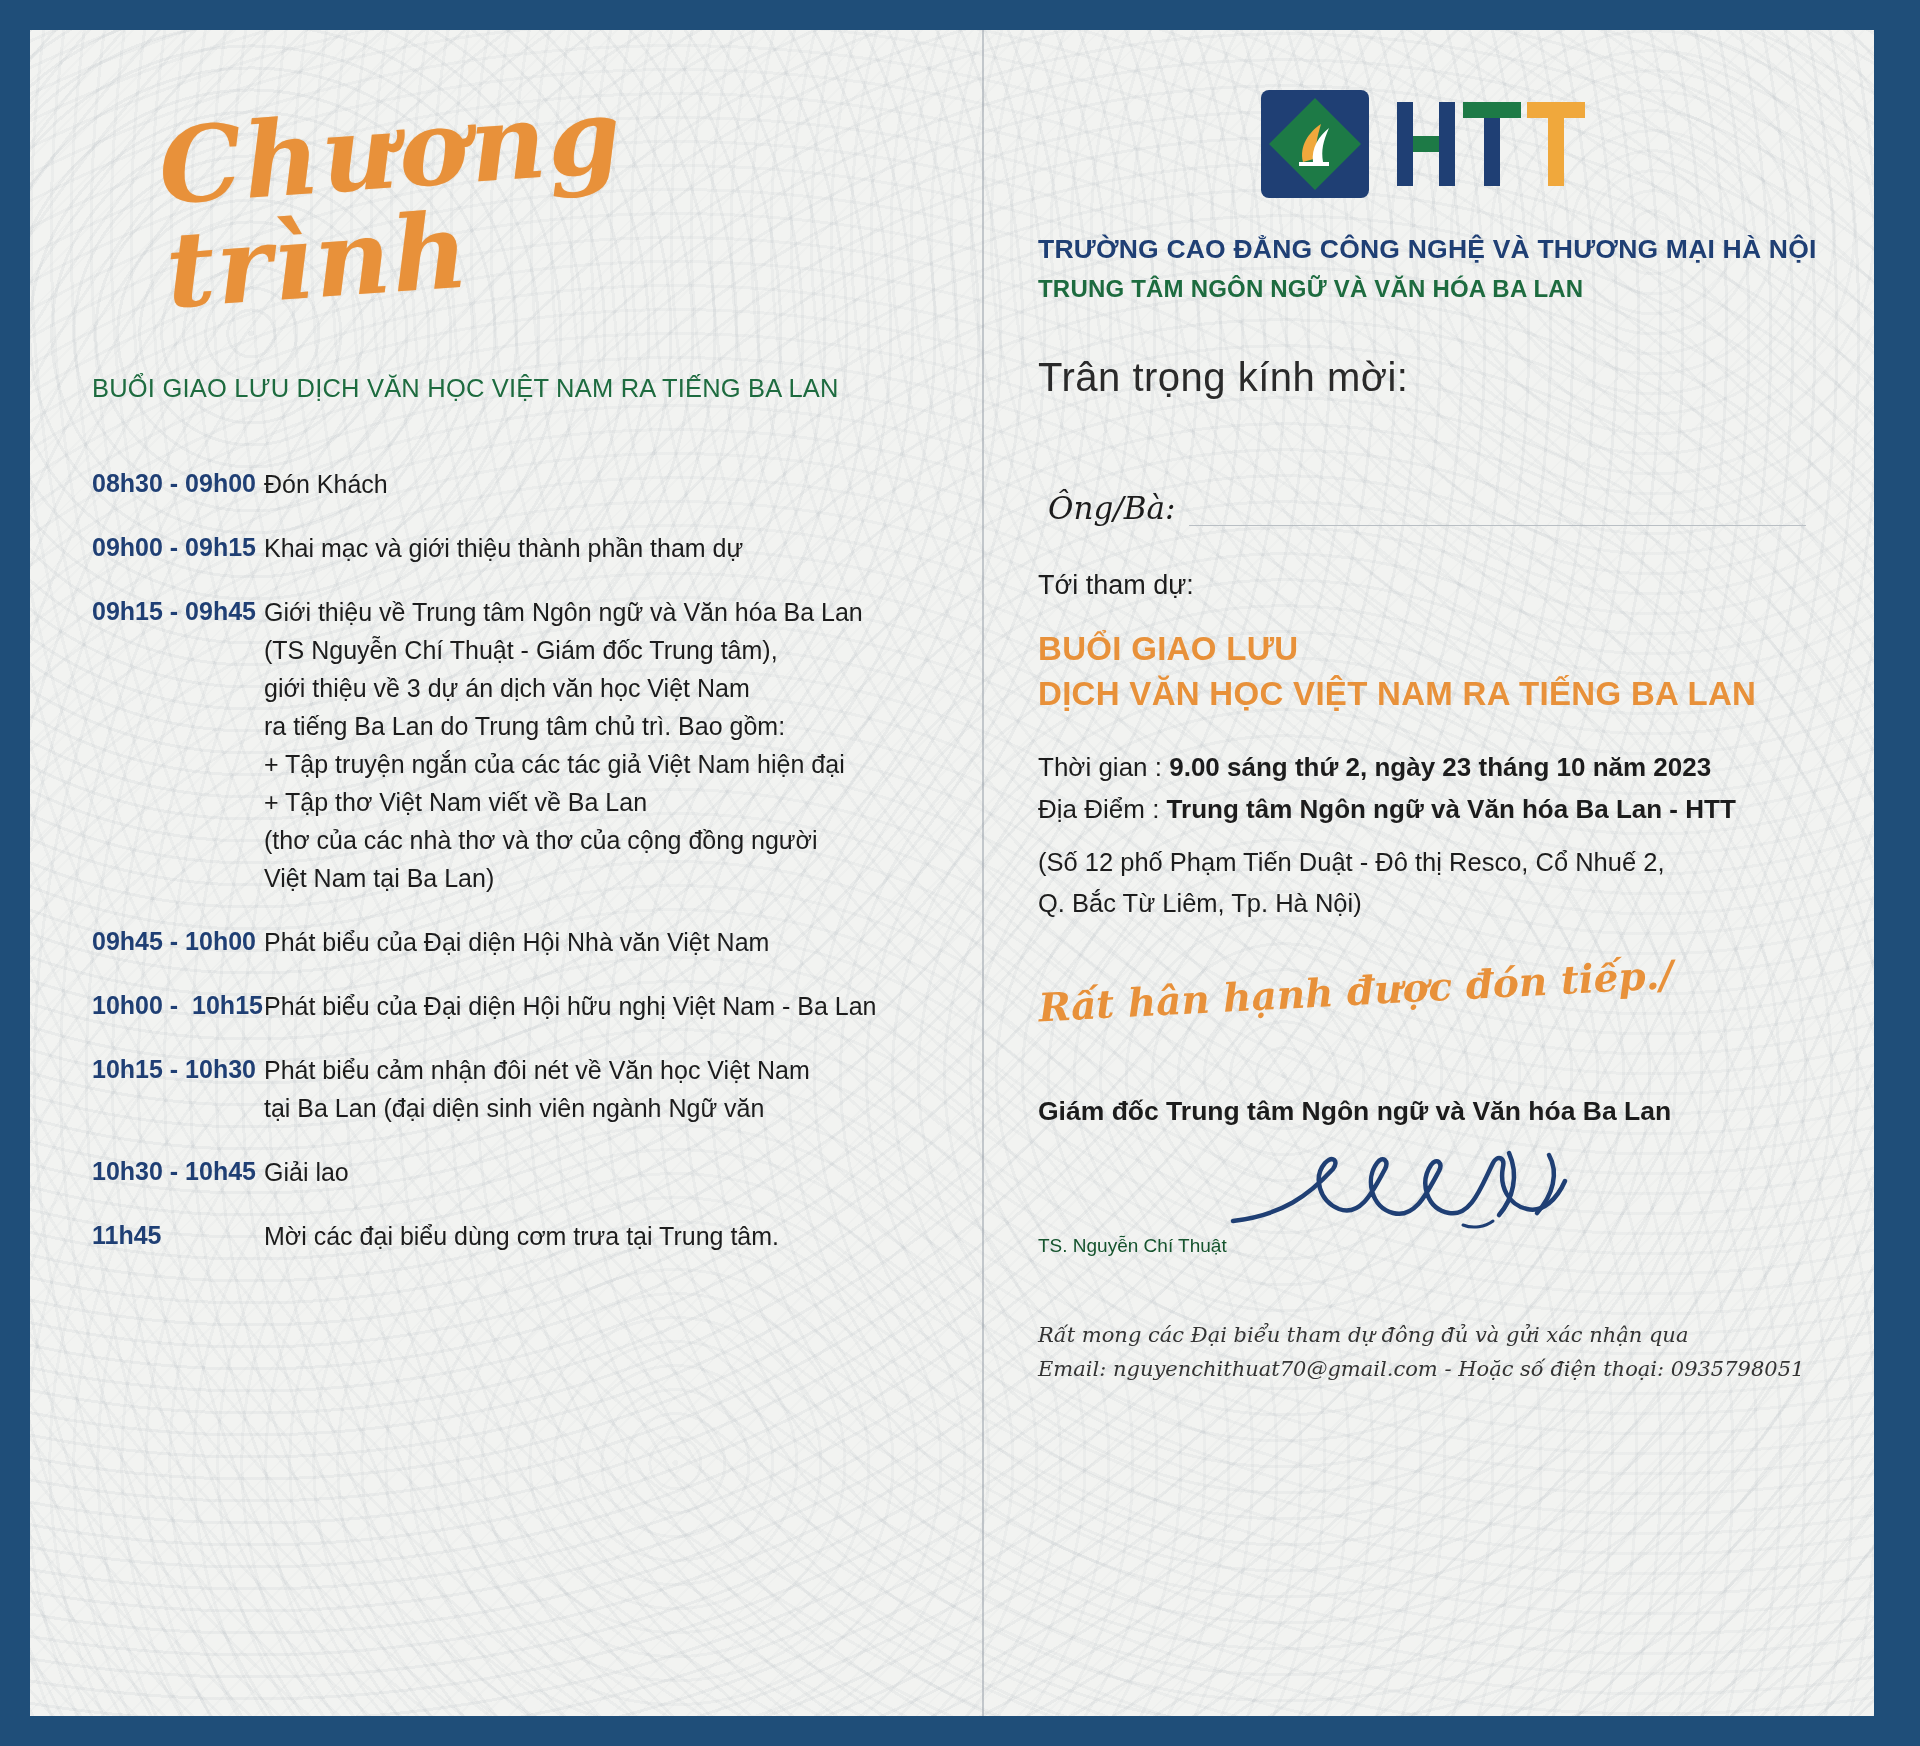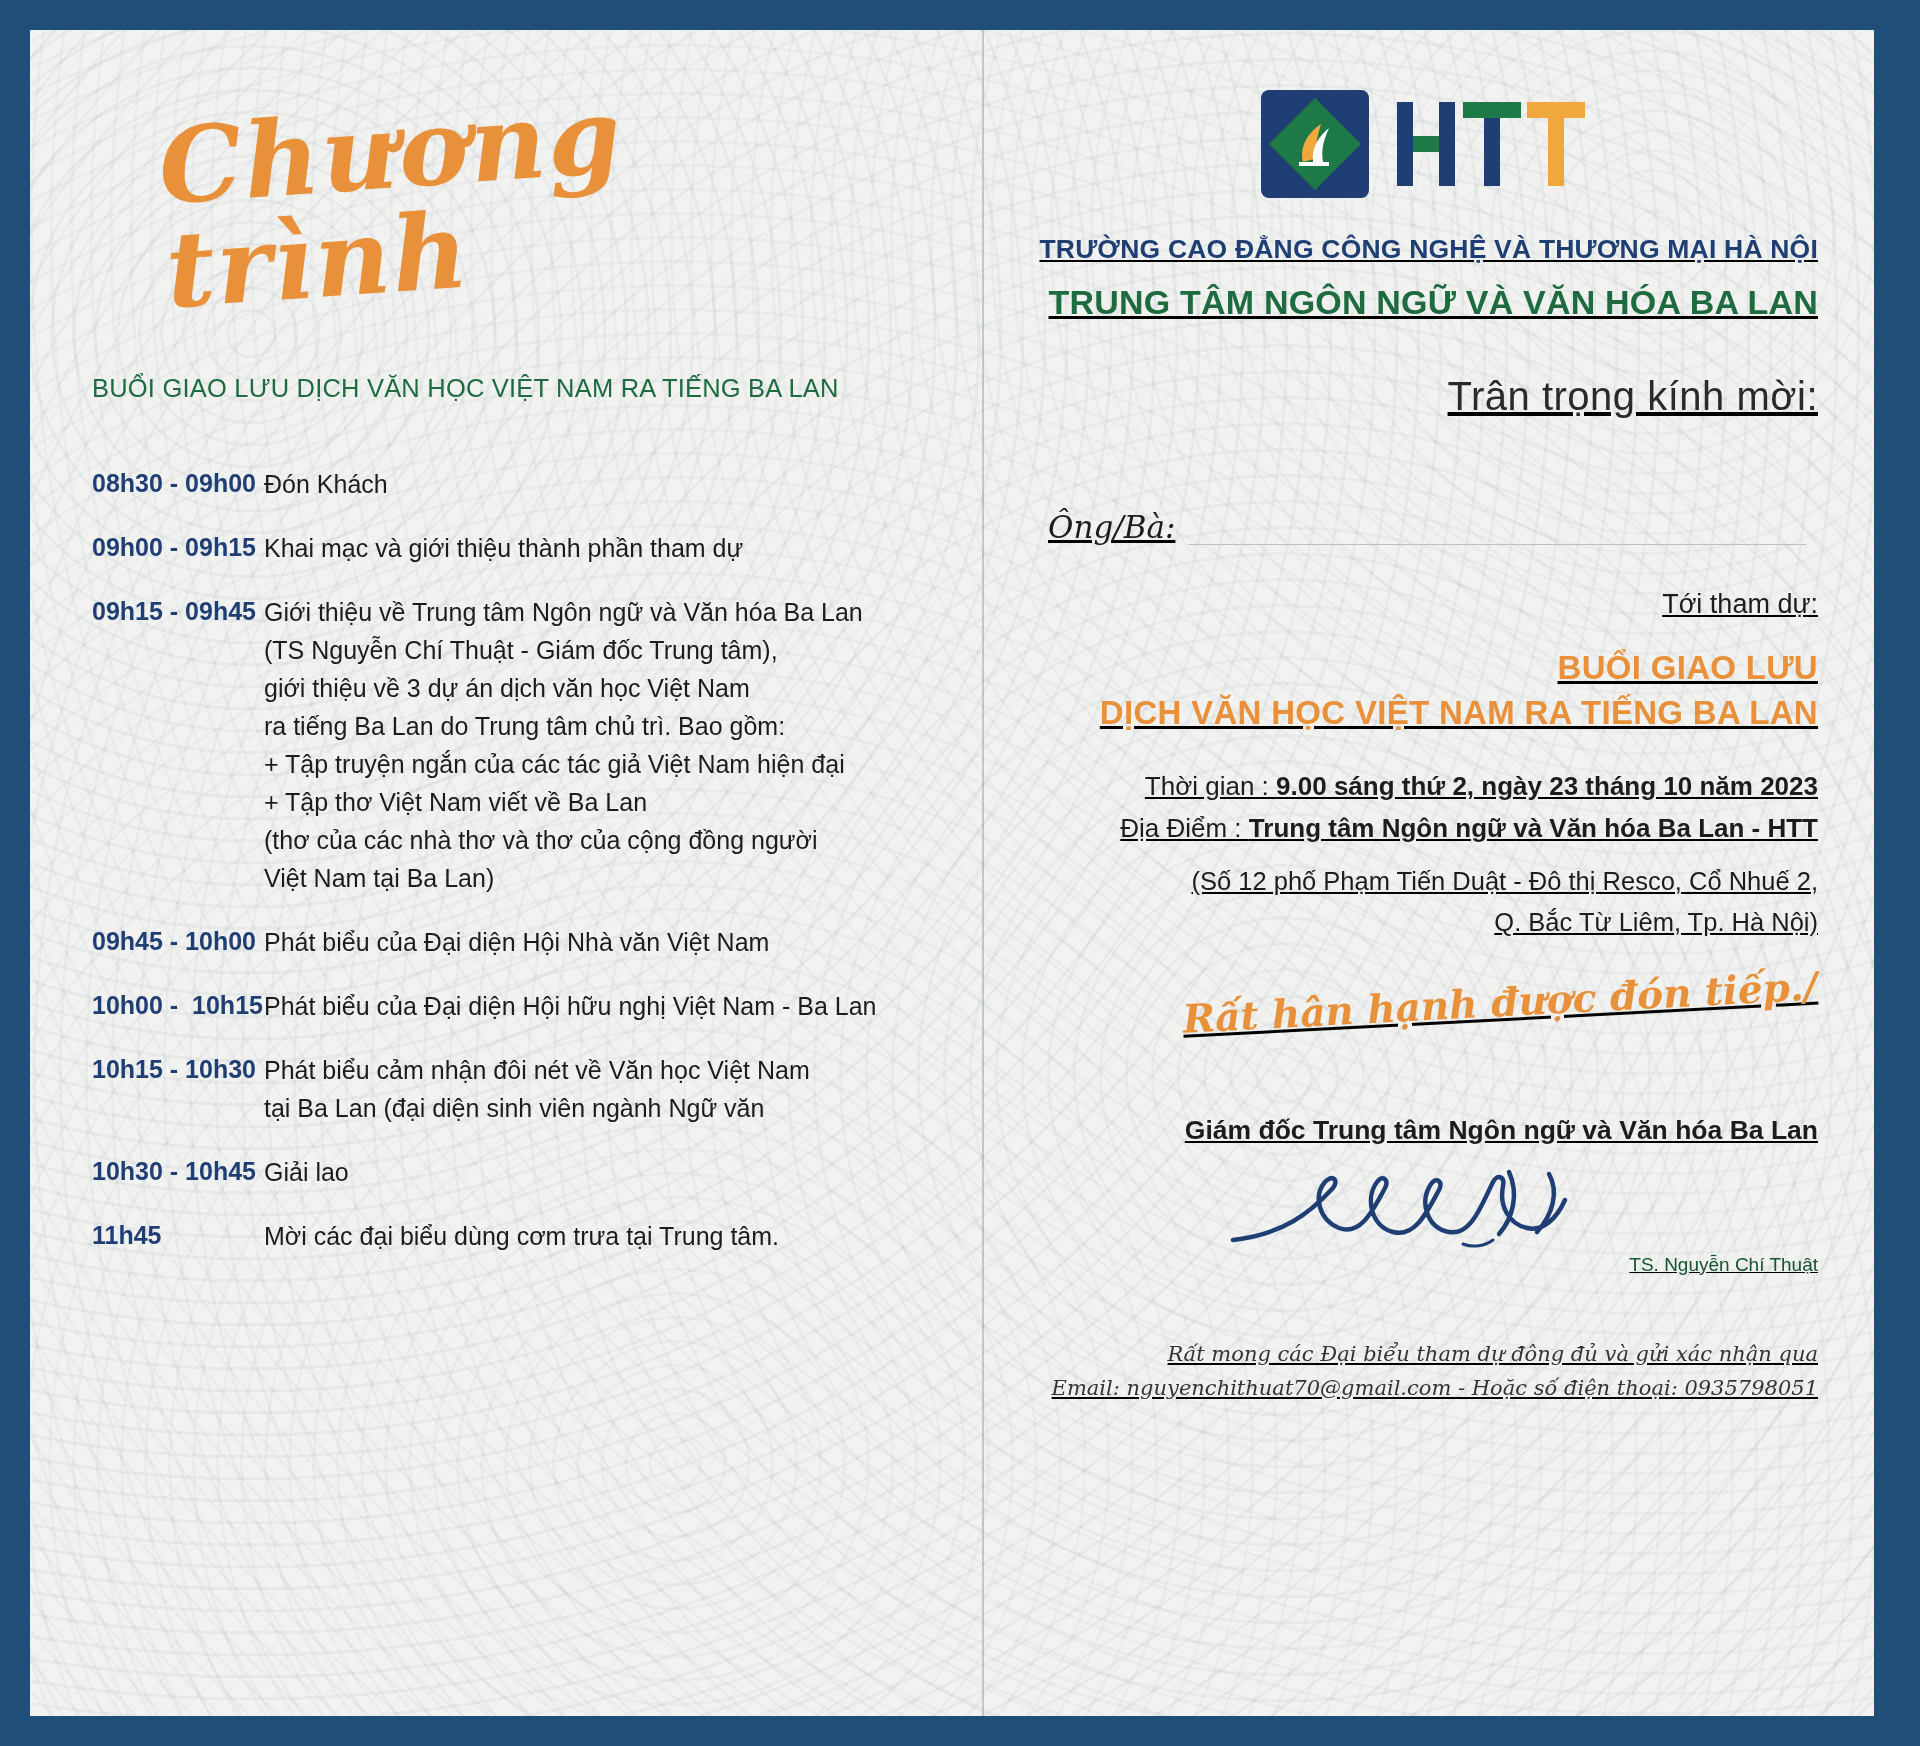--- a/index.html
+++ b/index.html
@@ -60,22 +60,21 @@
     z-index: 2;
     box-sizing: border-box;
   }
   .left-panel {
     width: 952px;
     padding: 40px 30px 20px 62px;
   }
   .right-panel {
     width: calc(100% - 952px);
     padding: 52px 56px 31px 56px;
-    text-align: right;
-    text-decoration: underline;
+    text-align: left;
   }
 
   
   .script-title {
     font-family: "DejaVu Serif", serif;
     font-style: italic;
     font-weight: bold;
     font-size: 104px;
     color: #e8913a;
     letter-spacing: 2px;
@@ -136,22 +135,22 @@
     height: 104px;
   }
   .org-line1 {
     margin-top: 28px;
     font-size: 26.5px;
     font-weight: bold;
     color: #1f3f74;
     letter-spacing: .2px;
   }
   .org-line2 {
-    margin-top: 18px;
-    font-size: 34px;
+    margin-top: 10px;
+    font-size: 24px;
     font-weight: bold;
     color: #1d6b3f;
     letter-spacing: .2px;
   }
   .invite-head {
     margin-top: 52px;
     font-size: 40px;
     color: #2a2a2a;
     letter-spacing: .5px;
   }

